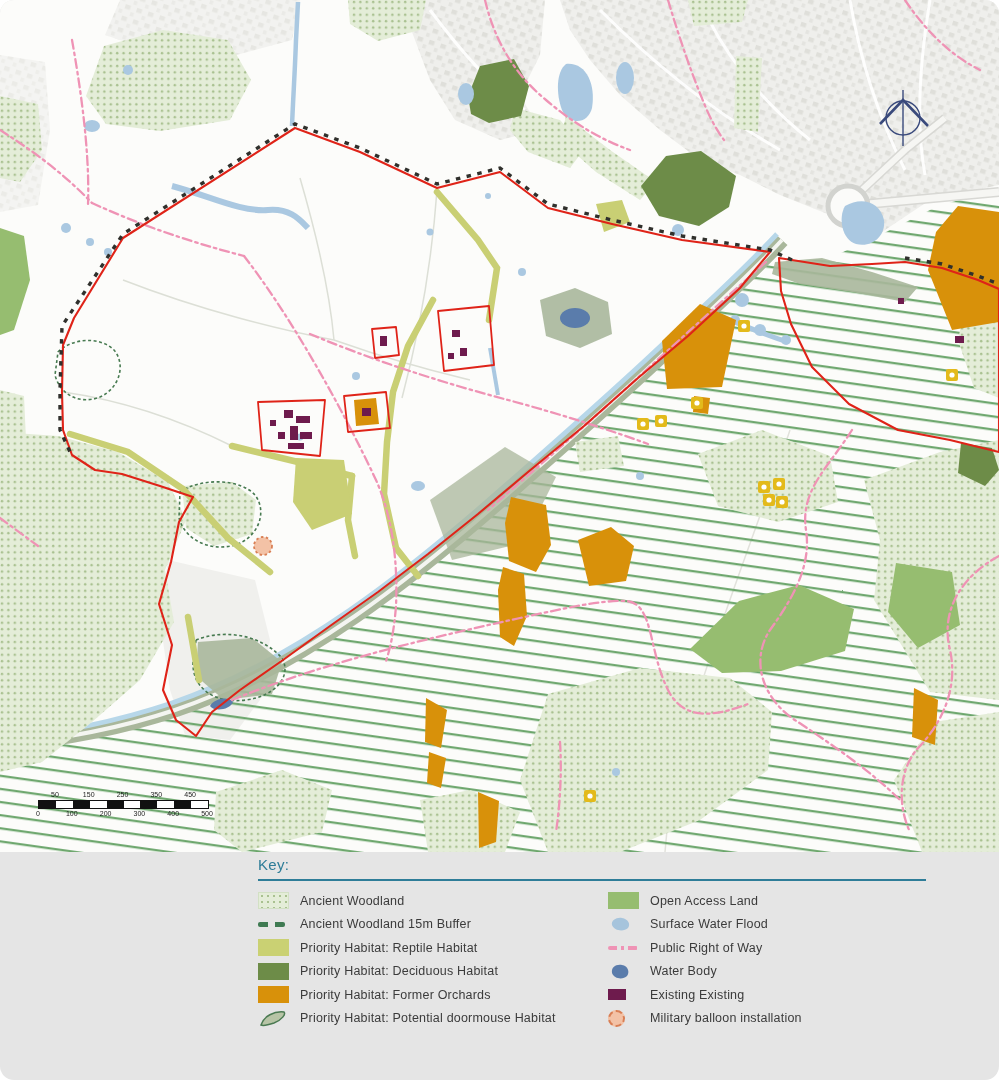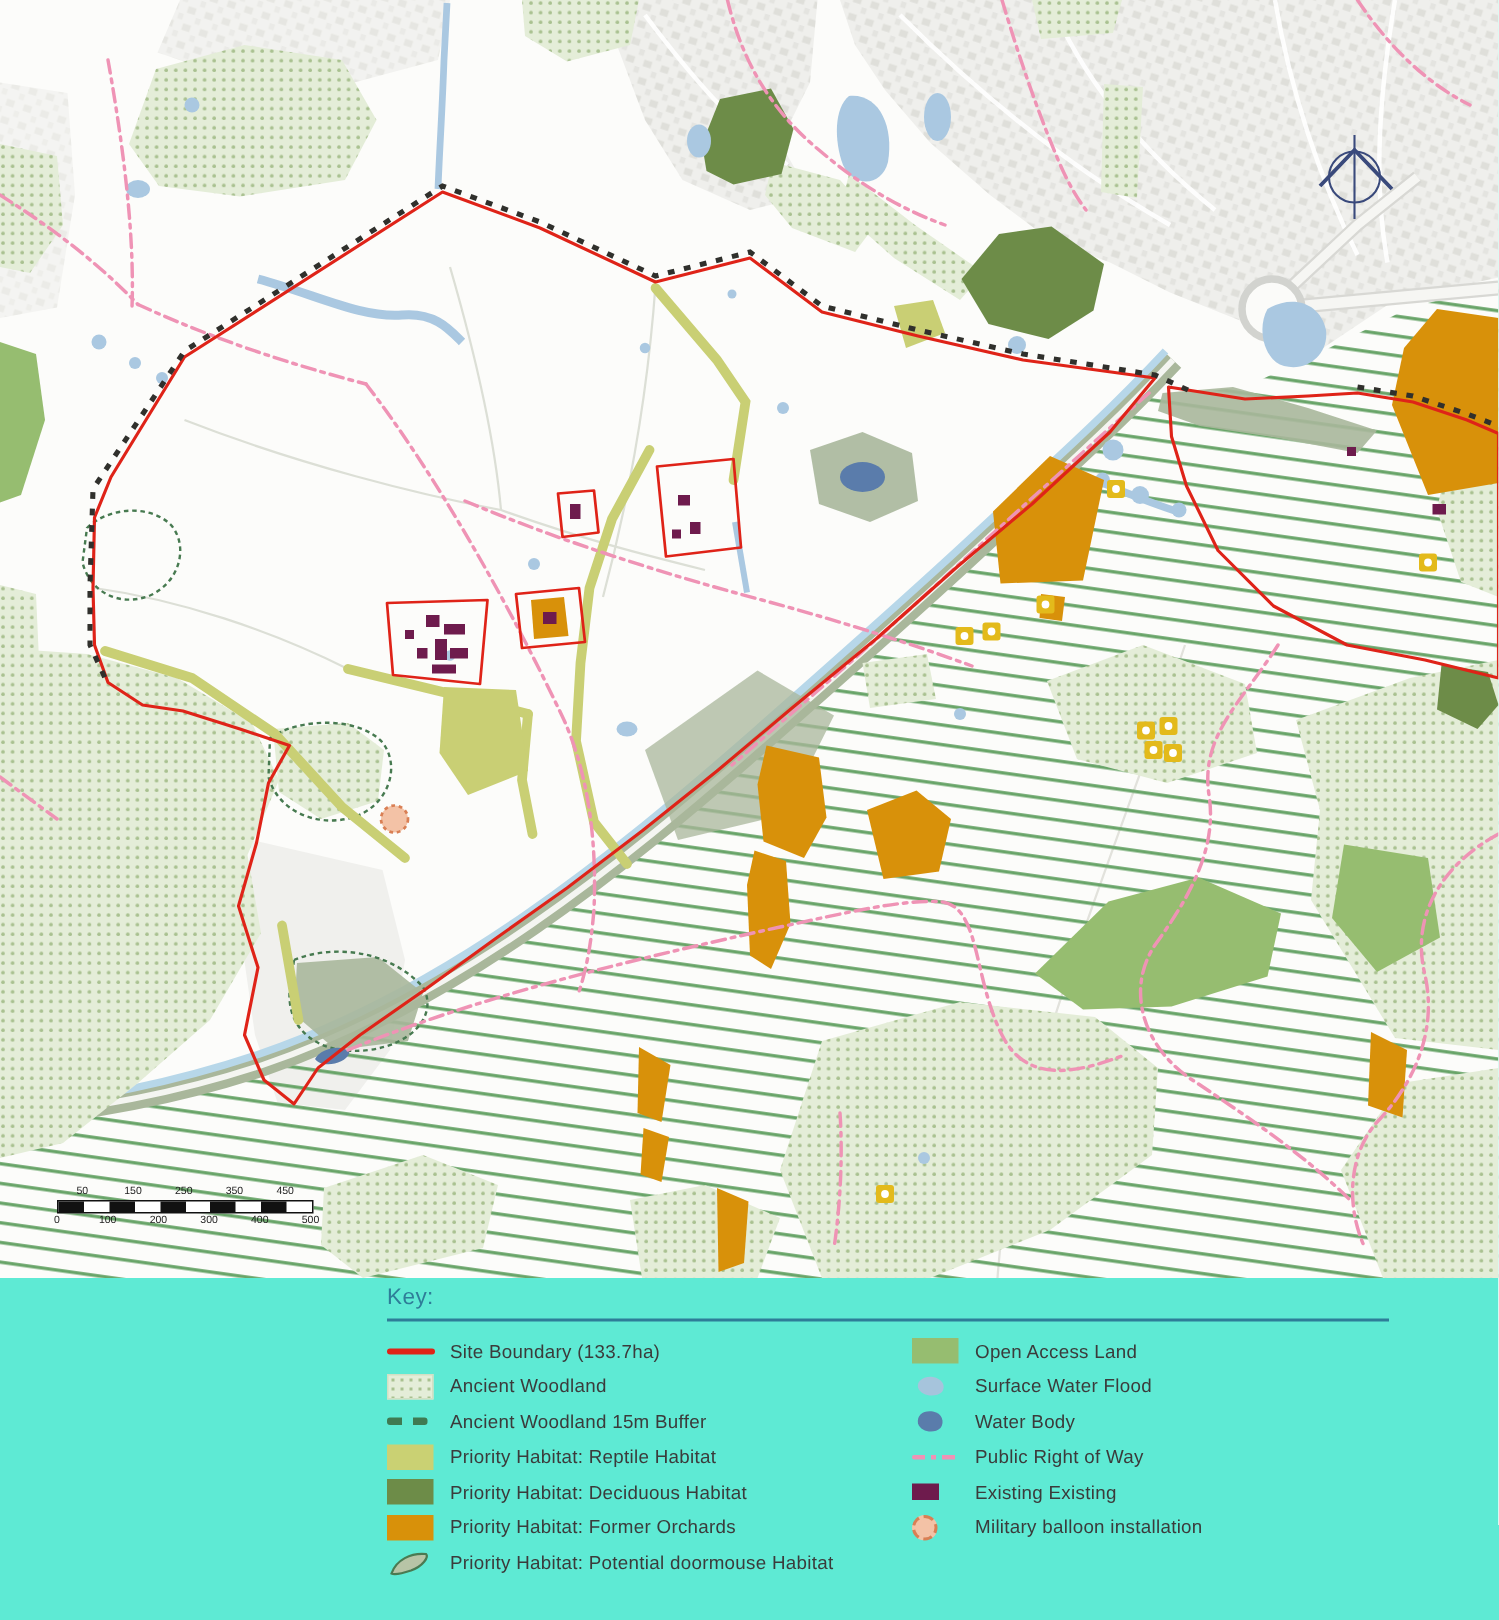--- a/index.html
+++ b/index.html
@@ -1,17 +1,17 @@
 <!DOCTYPE html>
 <html><head>
 <meta charset="utf-8">
 <style>
   html,body{margin:0;padding:0;background:#fff;}
-  .stage{position:relative;width:999px;height:1080px;background:#5eead4;overflow:hidden;
-         font-family:"Liberation Sans", sans-serif;}
+  .stage{position:relative;width:999px;height:1080px;background:#e5e5e5;overflow:hidden;
+         font-family:"Liberation Sans", sans-serif;border-radius:14px;}
   .map-wrap{position:absolute;left:0;top:0;width:999px;height:852px;}
   
   .scalebar{position:absolute;left:10px;top:789px;width:215px;height:36px;font-size:7px;color:#1c1c1c;}
   .sb-bar{position:absolute;left:28px;top:11px;width:169px;height:7px;border:1px solid #111;display:flex;background:#fff;}
   .sb-seg{flex:1 1 auto;}
   .sb-seg.b{background:#111;}
   .sb-lab{position:absolute;transform:translateX(-50%);letter-spacing:0;}
   .sb-top{top:2px;}
   .sb-bot{top:21px;}
   
@@ -338,26 +338,20 @@
   </div>
 
   <div class="key">
     <div class="key-title">Key:</div>
     <div class="key-rule"></div>
     <div class="key-cols">
       <div class="key-col left">
 
         <div class="key-row">
           <span class="sw-box">
-              <span class="sw-line-red"></span>
-            </span>
-          <span class="key-label">Site Boundary (133.7ha)</span>
-        </div>
-        <div class="key-row">
-          <span class="sw-box">
               <span class="sw-wood"></span>
             </span>
           <span class="key-label">Ancient Woodland</span>
         </div>
         <div class="key-row">
           <span class="sw-box">
               <span class="sw-dash2"></span>
             </span>
           <span class="key-label">Ancient Woodland 15m Buffer</span>
         </div>
@@ -400,34 +394,34 @@
         <div class="key-row">
           <span class="sw-box">
             <svg width="26" height="19">
               <path d="M4,10 C3,5 9,2 14,3 C20,4 23,9 20,13 C16,17 6,16 4,10 Z" fill="#a6c4dc"></path>
             </svg>
           </span>
           <span class="key-label">Surface Water Flood</span>
         </div>
         <div class="key-row">
           <span class="sw-box">
+              <span class="sw-prow"></span>
+            </span>
+          <span class="key-label">Public Right of Way</span>
+        </div>
+        <div class="key-row">
+          <span class="sw-box">
             <svg width="26" height="19">
               <path d="M4,11 C3,5 8,2 14,3 C20,4 22,10 19,14 C15,18 6,17 4,11 Z" fill="#5a7cab"></path>
             </svg>
           </span>
           <span class="key-label">Water Body</span>
         </div>
         <div class="key-row">
           <span class="sw-box">
-              <span class="sw-prow"></span>
-            </span>
-          <span class="key-label">Public Right of Way</span>
-        </div>
-        <div class="key-row">
-          <span class="sw-box">
               <span class="sw-build"></span>
             </span>
           <span class="key-label">Existing Existing</span>
         </div>
         <div class="key-row">
           <span class="sw-box">
               <span class="sw-balloon"></span>
             </span>
           <span class="key-label">Military balloon installation</span>
         </div>

